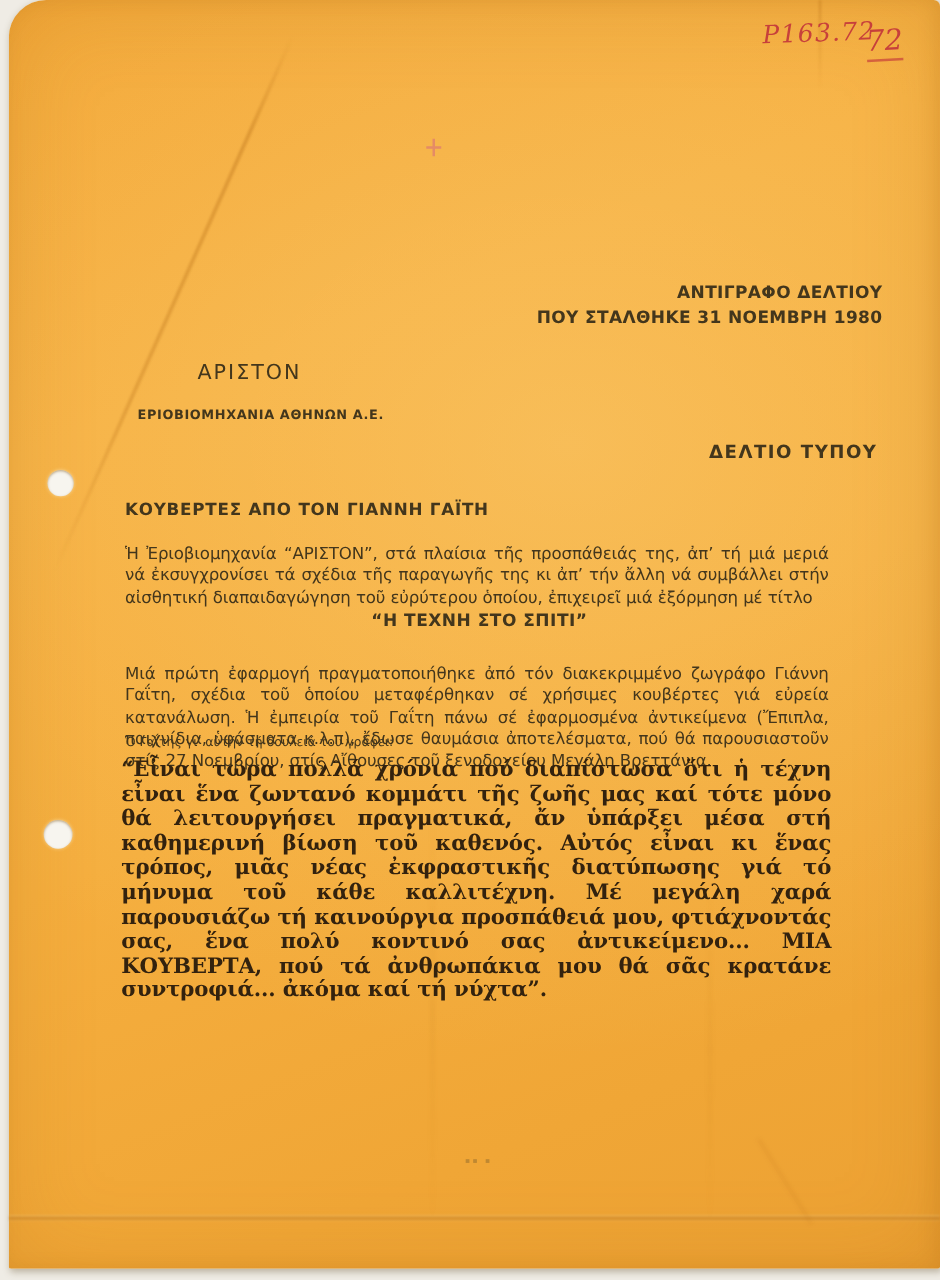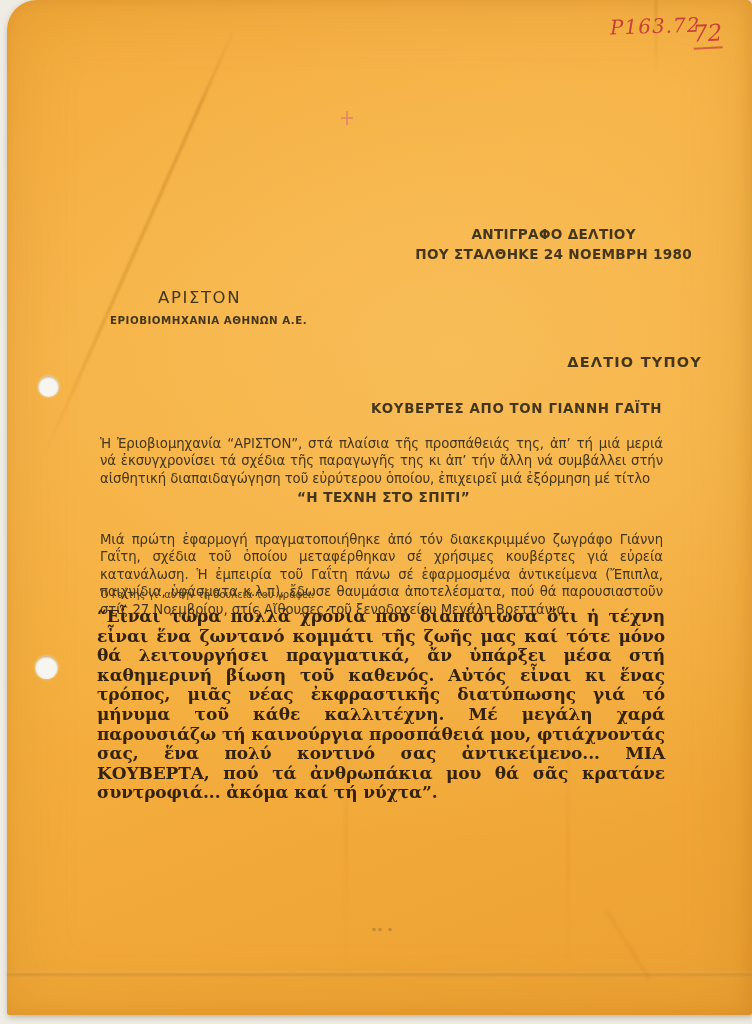--- a/index.html
+++ b/index.html
@@ -76,35 +76,35 @@
     position:absolute;
     color:#c7403b;
     font-family:"DejaVu Serif","Liberation Serif",serif;
     font-style:italic;
   }
   .hw-catalog{left:603px;top:14px;font-size:20px;transform:rotate(-2deg);letter-spacing:1px;}
   .hw-page{left:686px;top:20px;font-size:23px;transform:rotate(-3deg);border-bottom:2px solid rgba(199,64,59,0.7);padding-bottom:1px;}
   
   .ink{color:#43361c;}
   .copy-note{
-    position:absolute;right:60px;top:224px;
-    text-align:center;font-weight:700;font-size:13.6px;line-height:20px;letter-spacing:0.3px;
+    position:absolute;right:46px;top:224px;
+    text-align:right;font-weight:700;font-size:13.6px;line-height:20px;letter-spacing:0.3px;
   }
   .letterhead{position:absolute;left:103px;top:288px;}
   .company-name{font-size:16.5px;letter-spacing:1.6px;font-weight:500;line-height:20px;margin-left:48px;}
-  .company-sub{font-size:10.3px;font-weight:700;letter-spacing:0.5px;line-height:18px;margin-top:3px;}
+  .company-sub{font-size:10.3px;font-weight:700;letter-spacing:0.5px;line-height:18px;margin-top:15px;}
   .release-block{
     position:absolute;right:50px;top:353px;
     text-align:center;
   }
   .release-type{font-size:14.5px;font-weight:600;letter-spacing:1.2px;line-height:19px;}
   .release-request{font-size:10.3px;font-weight:700;letter-spacing:0.4px;line-height:17px;margin-top:2px;}
   .doc-title{
     position:absolute;left:93px;top:401px;width:562px;
-    text-align:right;font-size:13.4px;font-weight:600;letter-spacing:0.6px;
+    text-align:left;font-size:13.4px;font-weight:600;letter-spacing:0.6px;
   }
   .para{
     position:absolute;left:93px;width:563px;
     font-size:13.3px;line-height:17.4px;text-align:justify;letter-spacing:-0.1px;
   }
   .para-1{top:435px;}
   .slogan{
     position:absolute;left:95px;top:489px;width:563px;
     text-align:center;font-weight:700;font-size:13.6px;letter-spacing:0.4px;
   }
@@ -133,21 +133,21 @@
   <div class="hole hole-bottom"></div>
 
   <div class="cross-mark"></div>
   <div class="bleed" style="left:365px;top:925px;">▪▪ ▪</div>
 
   <div class="handwriting hw-catalog">P163.72</div>
   <div class="handwriting hw-page">72</div>
 
   <div class="copy-note ink">
     <div>ΑΝΤΙΓΡΑΦΟ ΔΕΛΤΙΟΥ</div>
-    <div>ΠΟΥ ΣΤΑΛΘΗΚΕ 24 ΝΟΕΜΒΡΗ 1980</div>
+    <div>ΠΟΥ ΣΤΑΛΘΗΚΕ 31 ΝΟΕΜΒΡΗ 1980</div>
   </div>
 
   <div class="letterhead ink">
     <div class="company-name">ΑΡΙΣΤΟΝ</div>
     <div class="company-sub">ΕΡΙΟΒΙΟΜΗΧΑΝΙΑ ΑΘΗΝΩΝ Α.Ε.</div>
   </div>
 
   <div class="release-block ink">
     <div class="release-type">ΔΕΛΤΙΟ ΤΥΠΟΥ</div>
   </div>

